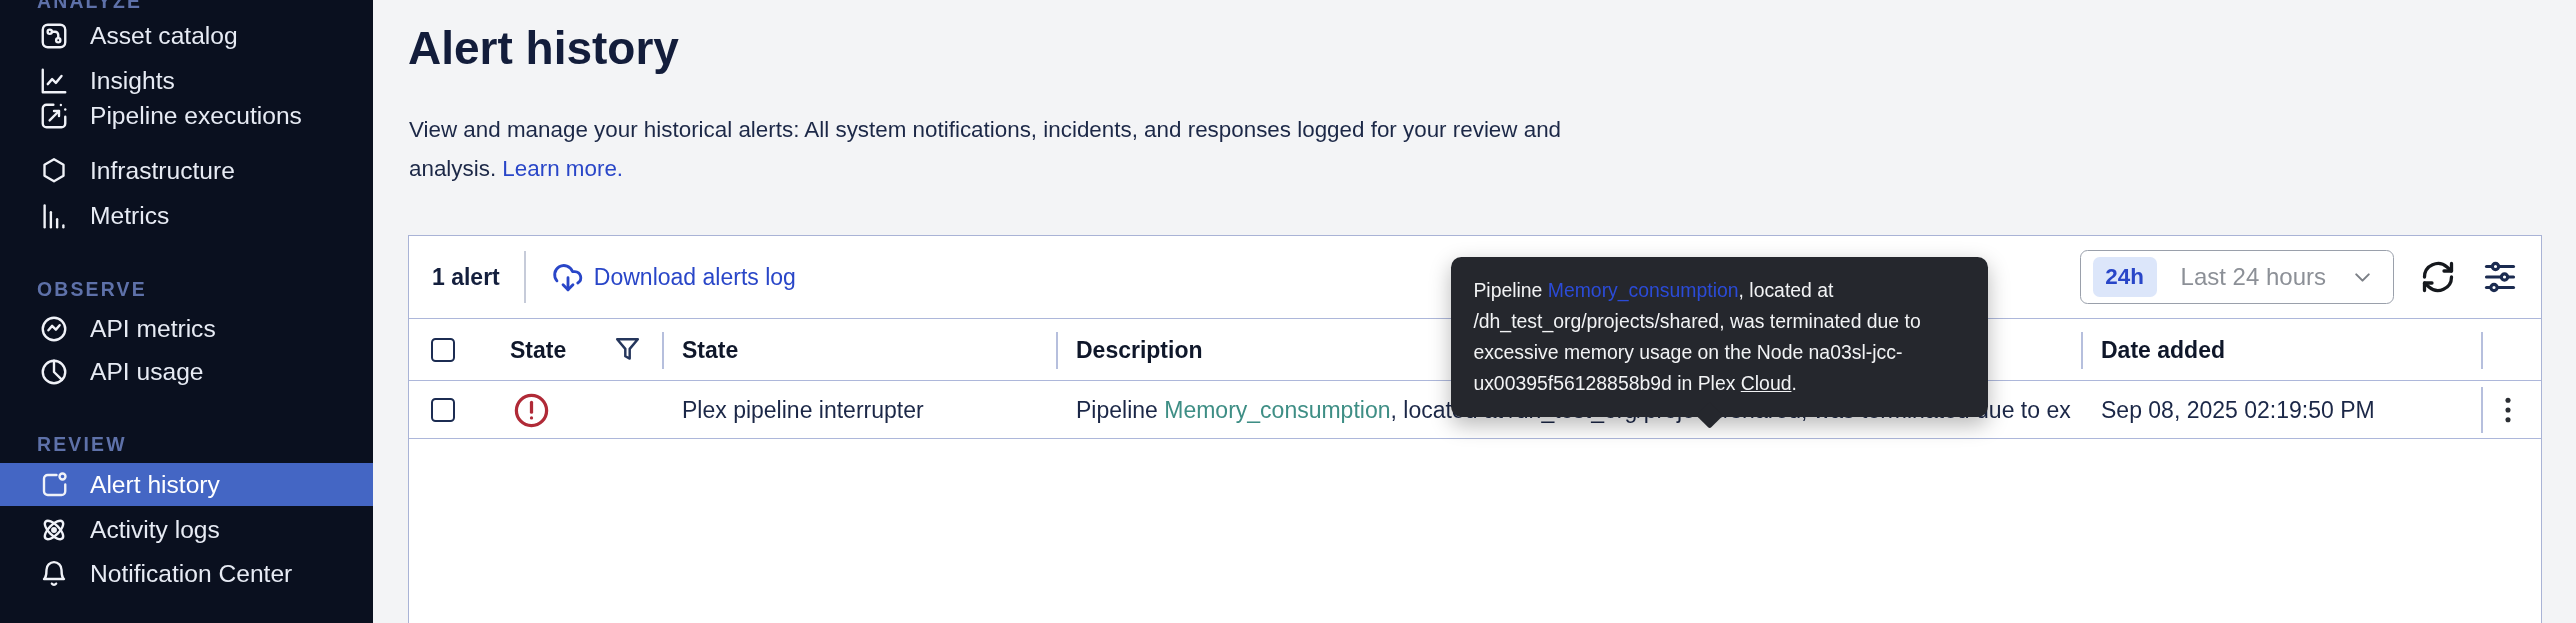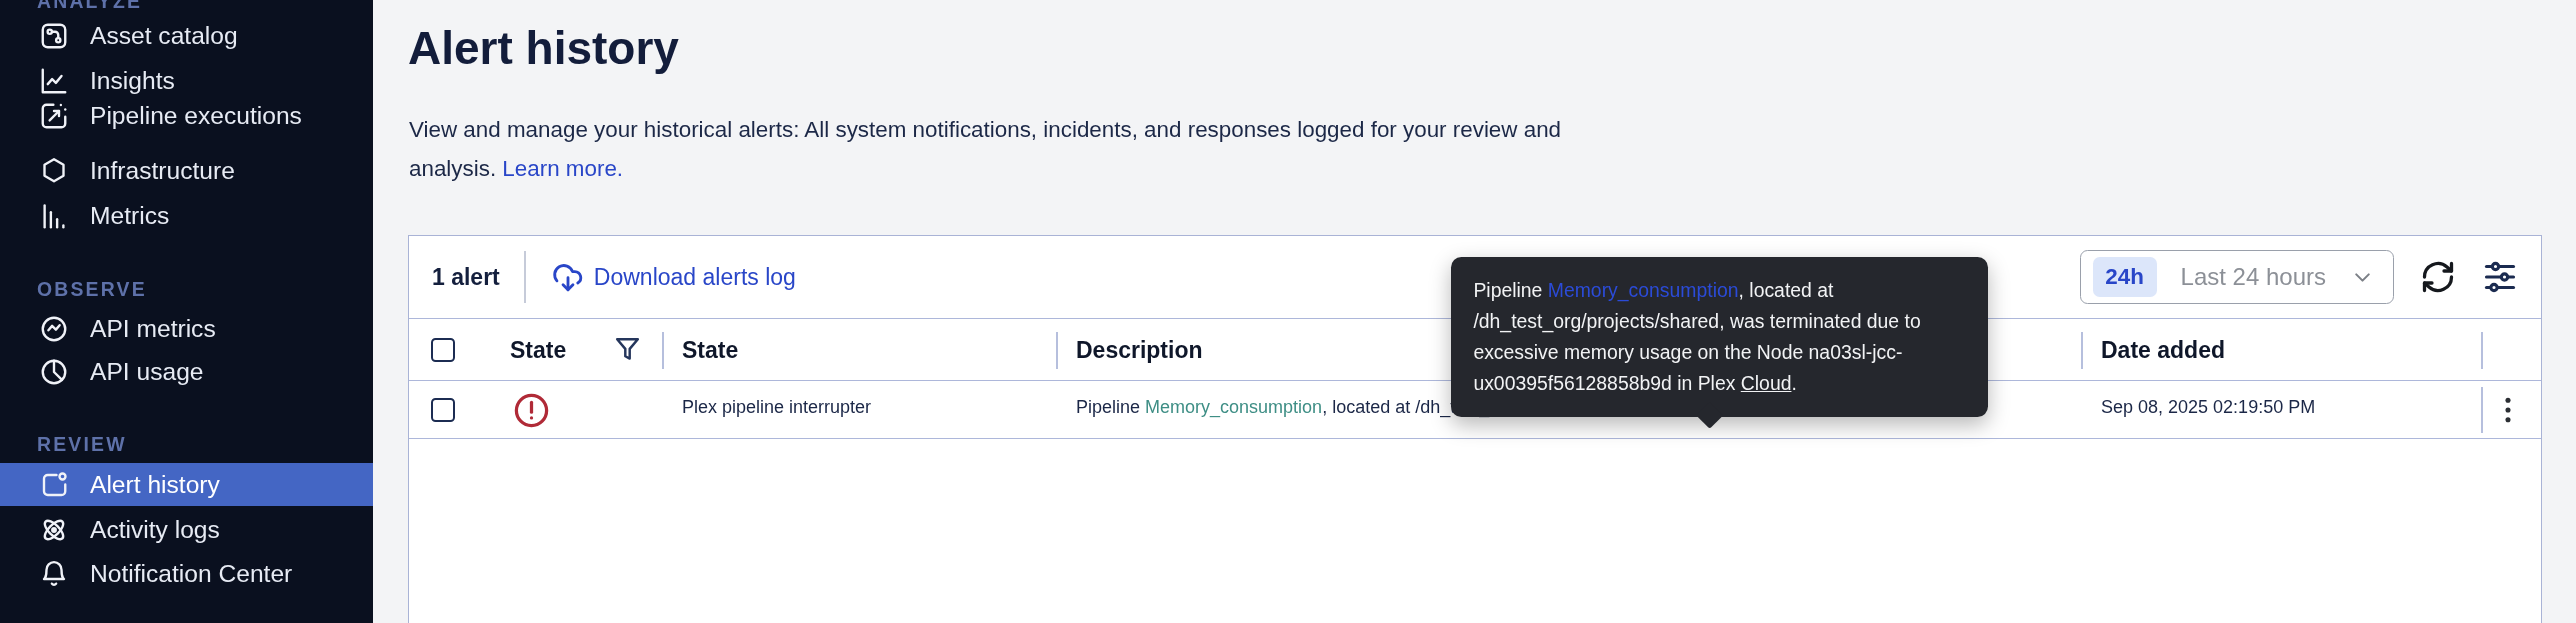--- a/index.html
+++ b/index.html
@@ -54,21 +54,21 @@
     padding:6.7px 12.7px;border-radius:6.7px;
   }
   .range-label{font-size:24px;color:#8c9097;}
   .chevron{width:25px;height:25px;color:#7c8087;margin-left:auto;}
   .icon-btn{background:none;border:none;padding:0;cursor:pointer;display:flex;align-items:center;}
   .icon-btn svg{width:36px;height:36px;}
   .refresh{color:#15181d;}
   .sliders{color:#1b2b50;}
   
   .thead{position:relative;height:62px;border-bottom:1.5px solid #adb7da;font-weight:bold;color:#0f172a;font-size:23px;}
-  .trow{position:relative;height:58px;border-bottom:1.5px solid #adb7da;color:#1b2747;font-size:18px;background:#fff;}
+  .trow{position:relative;height:58px;border-bottom:1.5px solid #adb7da;color:#1b2747;font-size:23px;background:#fff;}
   .checkbox{
     position:absolute;left:21.6px;width:24px;height:24px;border:2.2px solid #1c2c52;
     border-radius:4.5px;background:#fff;cursor:pointer;
   }
   .thead .checkbox{top:18.7px;}
   .trow .checkbox{top:17px;}
   .col-state-label{position:absolute;left:101px;top:18px;}
   .funnel{position:absolute;left:203px;top:15px;width:31px;height:31px;color:#25365c;cursor:pointer;}
   .vsep{position:absolute;width:1.5px;background:#b6bfdd;top:12.7px;height:37px;}
   .vsep.s1{left:253px;} .vsep.s2{left:647px;} .vsep.s3{left:1672px;} .vsep.s4{left:2072px;}

